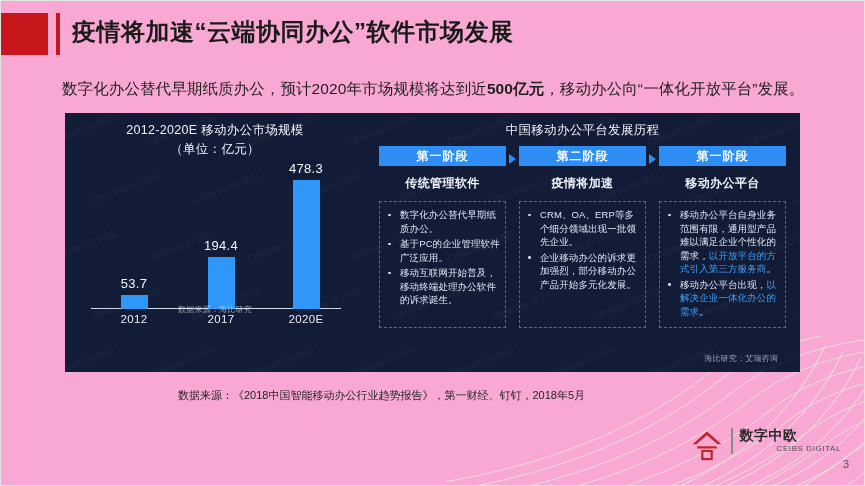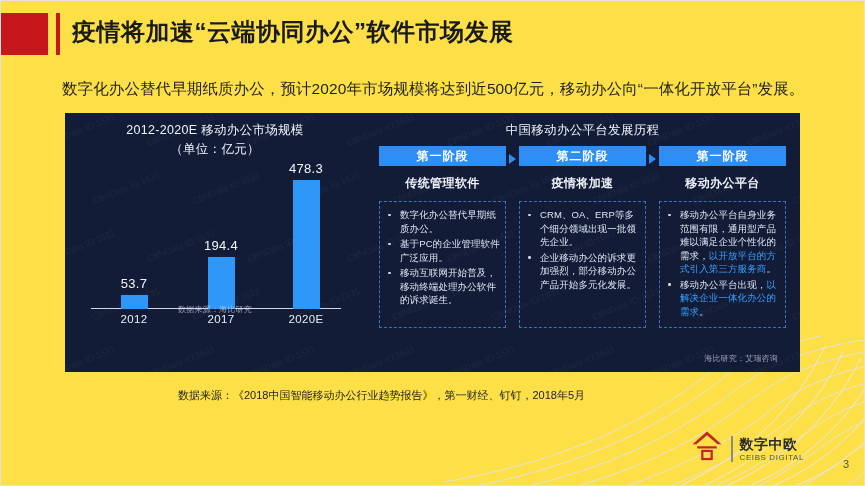--- a/index.html
+++ b/index.html
@@ -13,21 +13,21 @@
     position: relative;
     overflow: hidden;
     font-family: "Liberation Sans", "DejaVu Sans", sans-serif;
     color: #222;
   }
 
   
   #slide {
     position: absolute;
     inset: 0;
-    background: #fde047;
+    background: #f9a8d4;
     overflow: hidden;
   }
   .frame-border {
     position: absolute;
     inset: 0;
     border: 1px solid #e2e2e2;
     pointer-events: none;
   }
 
   
@@ -72,21 +72,21 @@
   
   #lead-text {
     position: absolute;
     left: 62px;
     top: 79px;
     font-size: 15.5px;
     color: #1f1f1f;
     white-space: nowrap;
     letter-spacing: 0.1px;
   }
-  #lead-text b { font-weight: normal; }
+  #lead-text b { font-weight: bold; }
 
   
   #infographic {
     position: absolute;
     left: 65px;
     top: 113px;
     width: 735px;
     height: 259px;
     background: #131c36;
     overflow: hidden;
@@ -296,41 +296,42 @@
     color: #1f1f1f;
     white-space: nowrap;
   }
 
   
   #logo {
     position: absolute;
     left: 690px;
     top: 428px;
     display: flex;
-    align-items: flex-end;
+    align-items: flex-start;
     gap: 7px;
   }
   #logo-mark { width: 34px; height: 34px; }
   #logo-divider {
     width: 1.5px;
     height: 26px;
     background: #8a8a8a;
   }
   #logo-text { line-height: 1.05; }
   #logo-cn {
     font-size: 14px;
     font-weight: bold;
     color: #2b2b2b;
     letter-spacing: .5px;
   }
   #logo-en {
     font-size: 8px;
     color: #4d4d4d;
     letter-spacing: .6px;
     margin-top: 2px;
+    margin-left: 37px;
   }
   #page-number {
     position: absolute;
     right: 16px;
     top: 458px;
     font-size: 11px;
     color: #555;
   }
 </style>
 </head>

